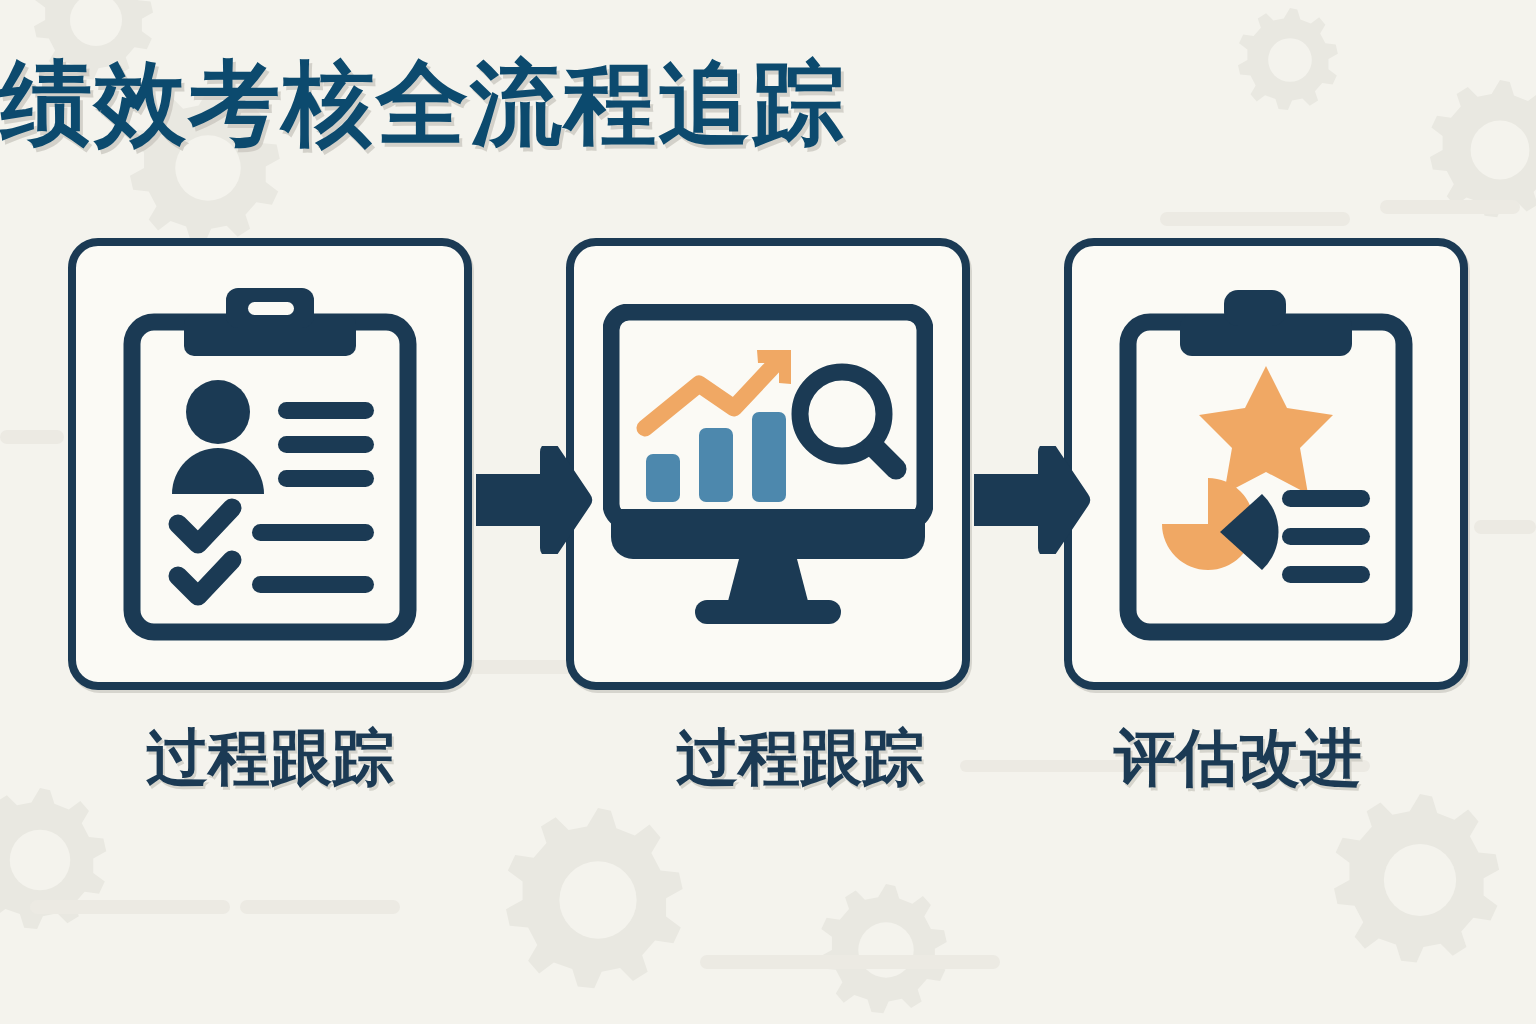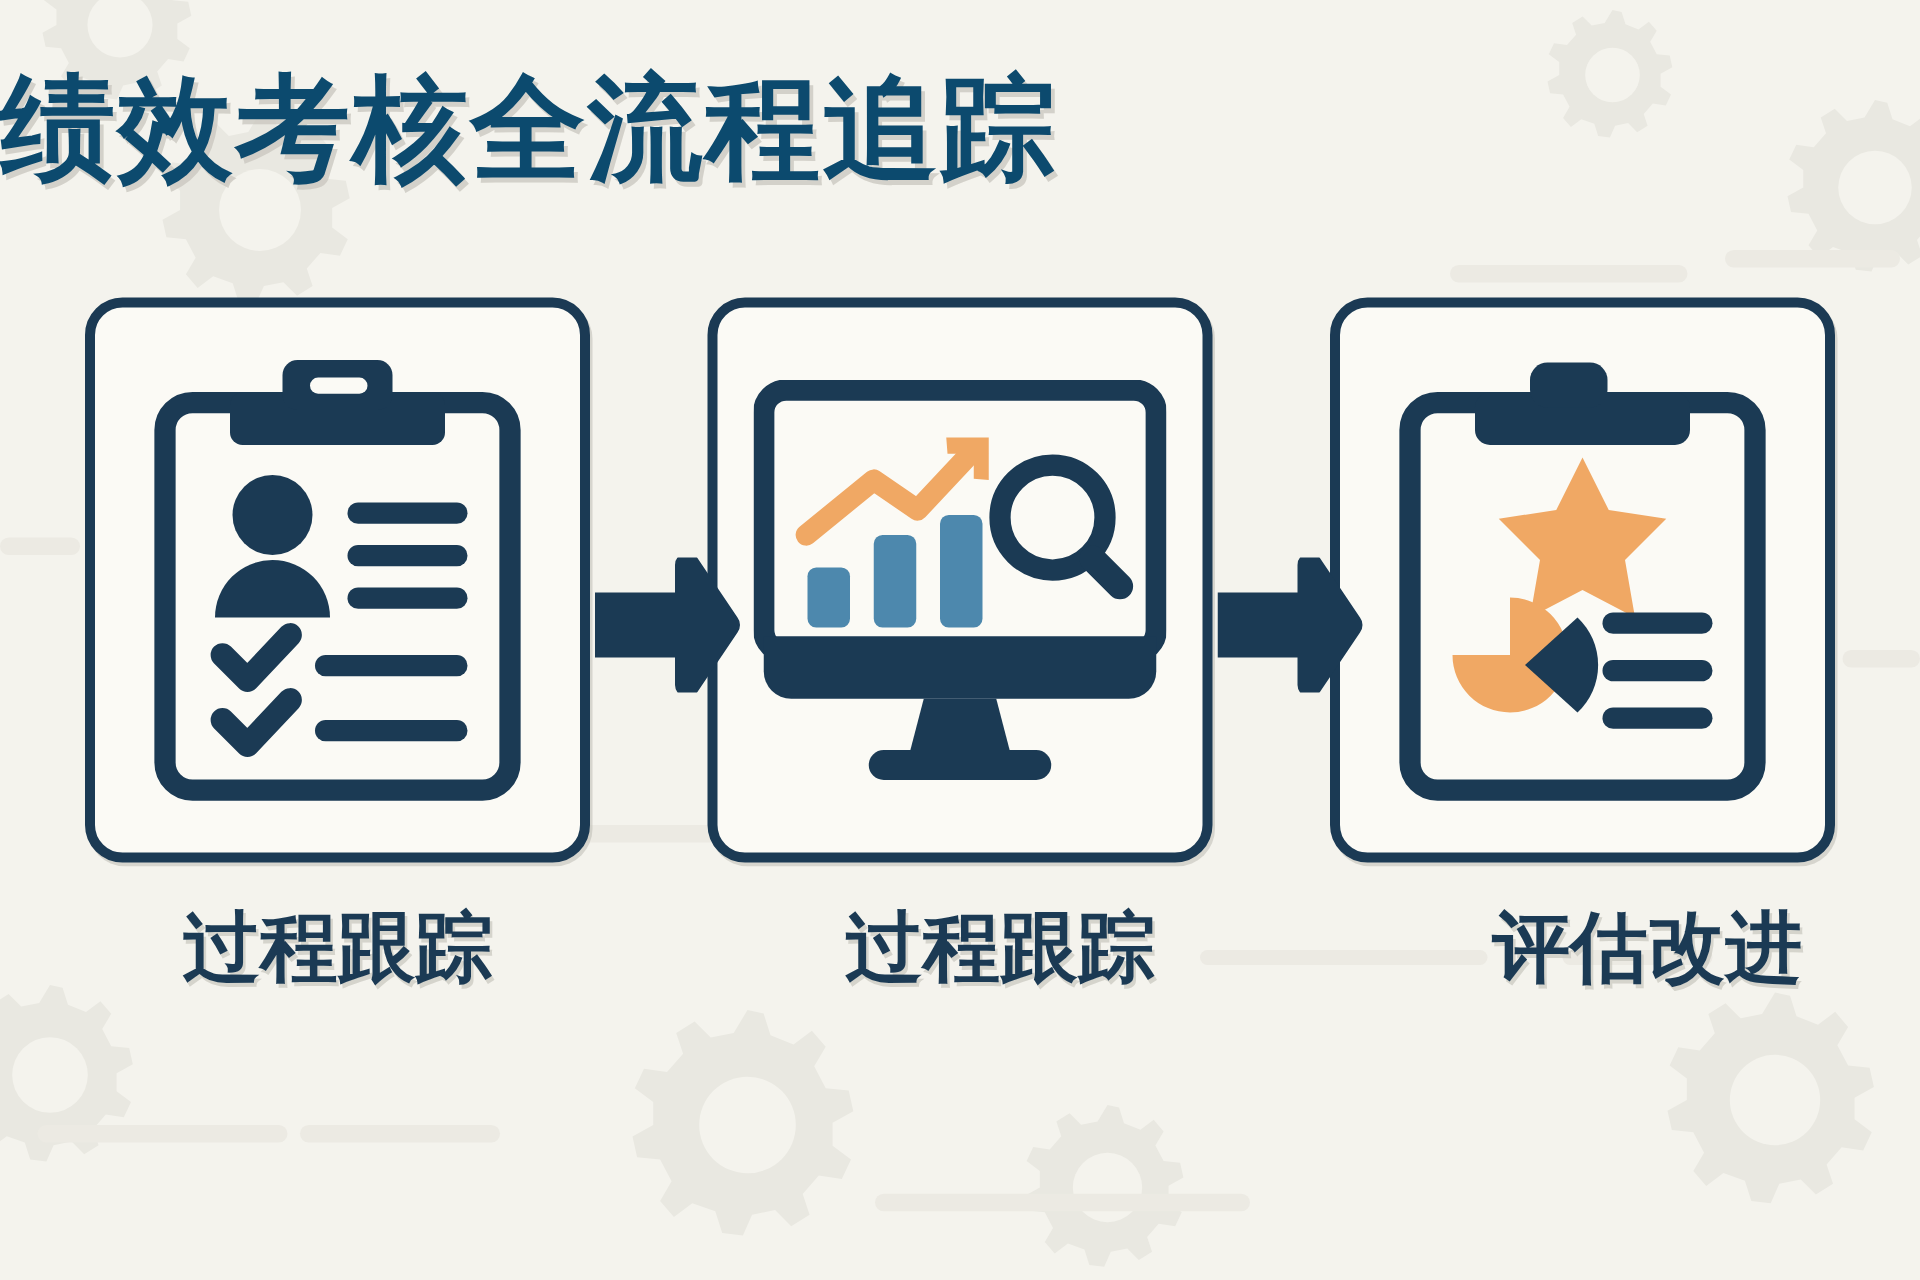--- a/index.html
+++ b/index.html
@@ -51,21 +51,21 @@
   
   .caption{
     position:absolute;top:716px;width:404px;
     text-align:center;
     font-size:62px;font-weight:bold;color:#1b3a54;
     text-shadow:2px 3px 0 rgba(200,198,190,.7);
     white-space:nowrap;
   }
   #caption-1{left:68px;}
   #caption-2{left:598px;}
-  #caption-3{left:1116px;}
+  #caption-3{left:1036px;}
 </style>
 </head>
 <body>
 
 <div id="stage">
 
   <div class="bg-layer">
     <svg width="1536" height="1024" viewBox="0 0 1536 1024">
       <defs>
         <g id="gearshape">

